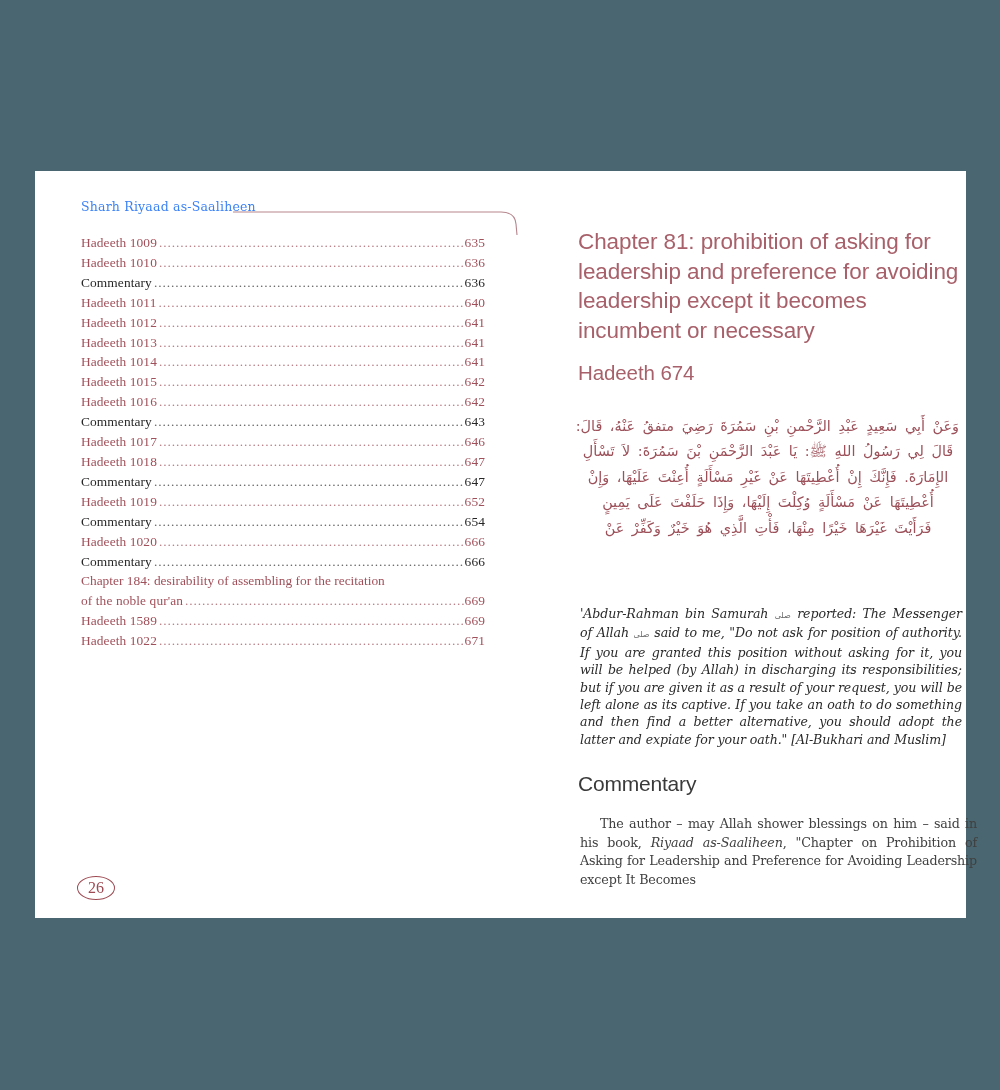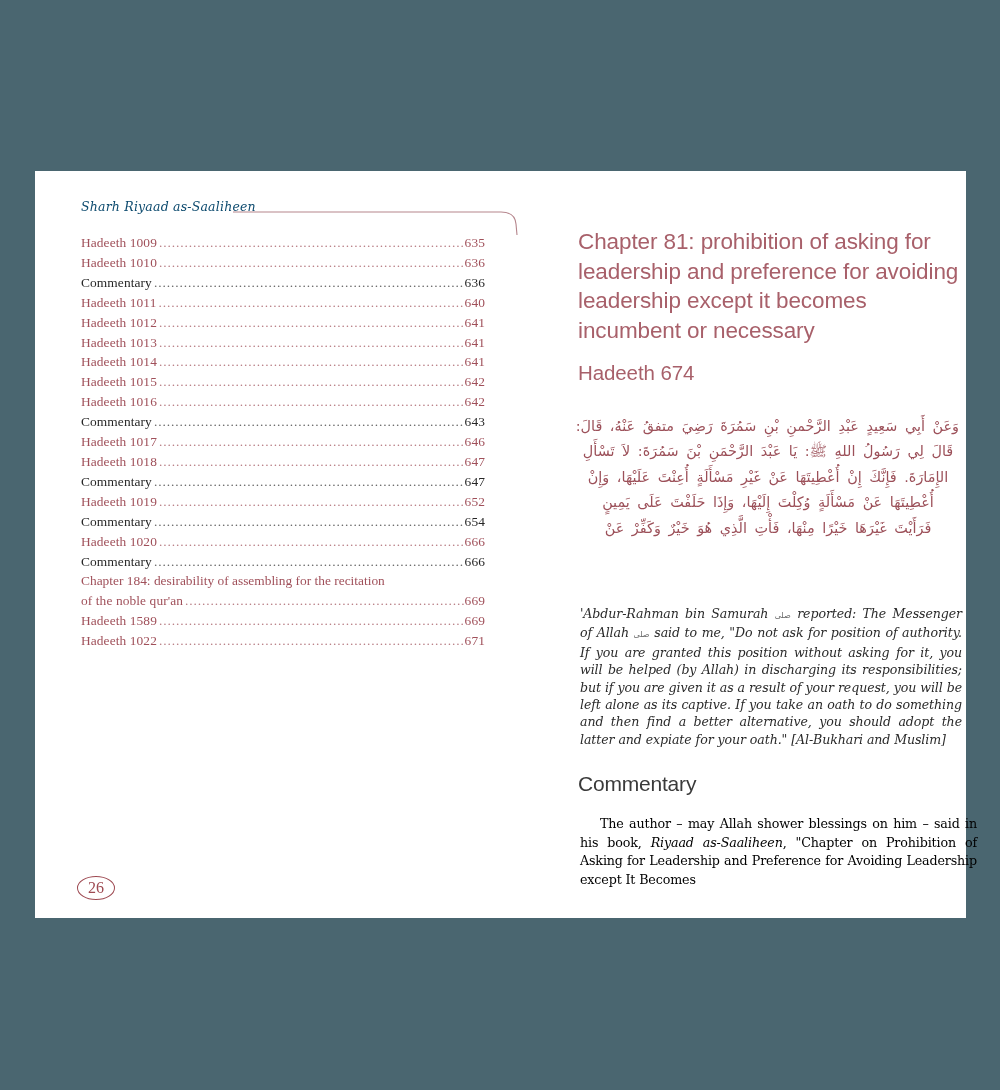--- a/index.html
+++ b/index.html
@@ -38,23 +38,22 @@
     left: 46px;
     top: 28px;
     width: 400px;
     height: 32px;
   }
   .running-head-text {
     position: absolute;
     left: 0;
     top: 0;
     font-family: "DejaVu Serif", serif;
-    font-style: italic;
     font-size: 12.5px;
-    color: #0c4a6e;
+    color: #3b82f6;
     letter-spacing: 0.2px;
     white-space: nowrap;
   }
   .running-head-rule {
     position: absolute;
     left: 152px;
     top: 11px;
     width: 286px;
     height: 26px;
     overflow: visible;
@@ -219,21 +218,21 @@
   }
 
   .commentary-body {
     position: absolute;
     left: 79px;
     top: 644px;
     width: 397px;
     font-family: "DejaVu Serif", serif;
     font-size: 12.7px;
     line-height: 18.6px;
-    color: #000000;
+    color: #404040;
     text-align: justify;
     text-indent: 20px;
     letter-spacing: -0.15px;
   }
   .commentary-body i { font-style: italic; }
 </style>
 </head>
 <body>
 
 <div class="book-spread">

